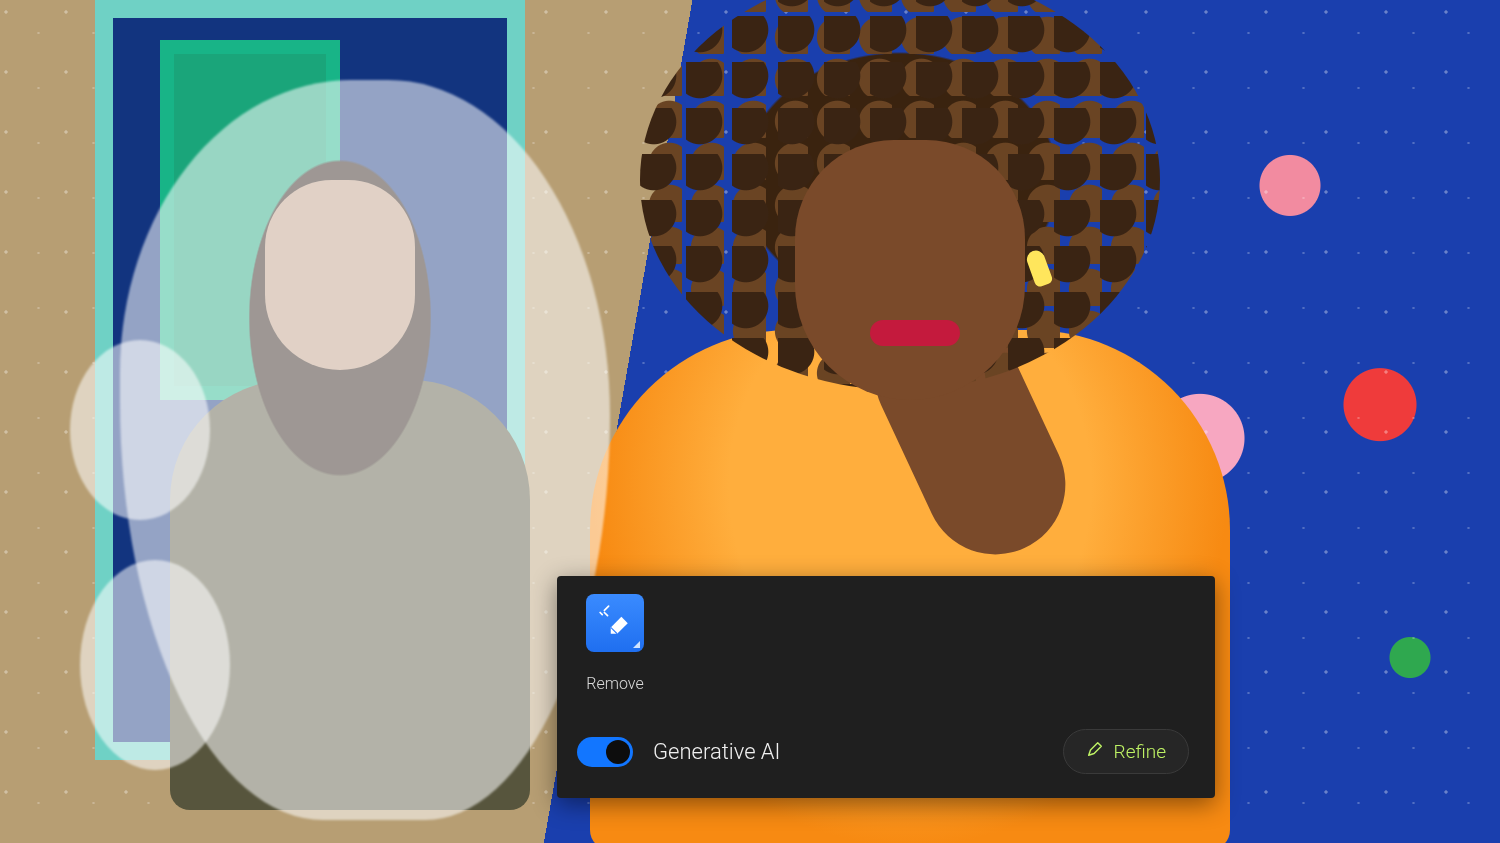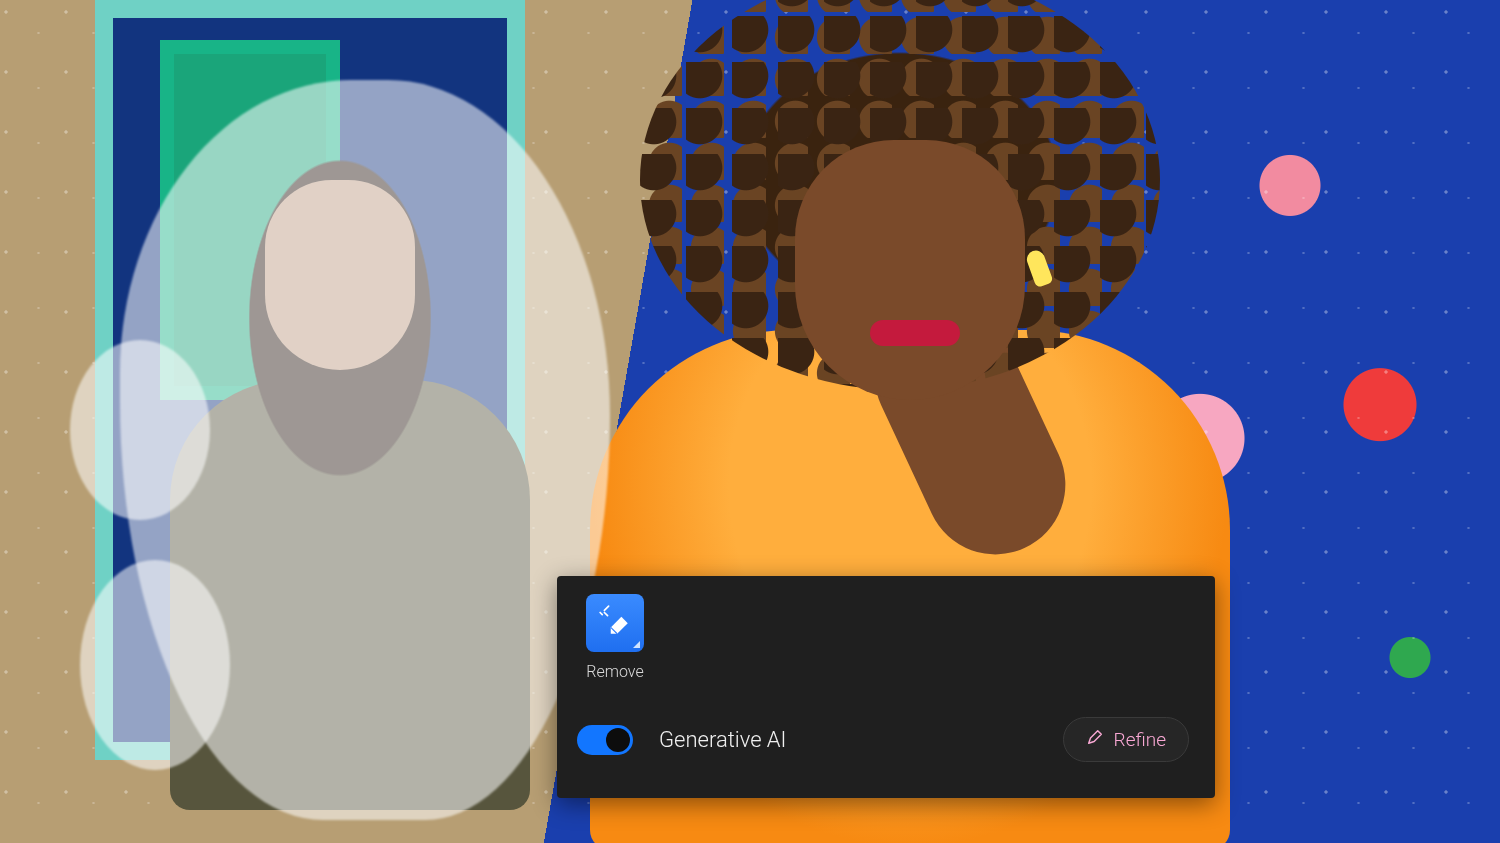--- a/index.html
+++ b/index.html
@@ -120,21 +120,21 @@
     display: flex; align-items: center; justify-content: center;
     position: relative;
   }
   .tool-btn svg { width: 34px; height: 34px; }
   .tool-btn .corner {
     position: absolute; right: 4px; bottom: 4px;
     width: 0; height: 0;
     border-left: 7px solid transparent;
     border-bottom: 7px solid #cfe3ff;
   }
-  .tool-label { margin-top: 10px; font-size: 16px; color: #d9d9d9; }
+  .tool-label { margin-top: 22px; font-size: 16px; color: #d9d9d9; }
 
   .slider-col { flex: 1; padding-top: 2px; }
   .slider-head { display: flex; justify-content: space-between; font-size: 21px; color: #e2e2e2; }
   .slider-track {
     position: relative; height: 28px; margin-top: 18px;
   }
   .track-bg {
     position: absolute; left: 0; right: 0; top: 50%; transform: translateY(-50%);
     height: 3px; background: #4a4a4a; border-radius: 2px;
   }
@@ -145,38 +145,38 @@
   .thumb {
     position: absolute; top: 50%; width: 26px; height: 26px;
     border: 3px solid #d6d6d6; border-radius: 50%;
     background: #1f1f1f; transform: translate(-50%, -50%);
   }
 
   .panel-bottom {
     display: flex; align-items: center; justify-content: space-between;
     margin-top: 36px;
   }
-  .left-group { display: flex; align-items: center; gap: 26px; }
+  .left-group { display: flex; align-items: center; gap: 20px; }
   .toggle {
     width: 56px; height: 30px; border-radius: 30px;
     background: #1276ff; position: relative;
   }
   .toggle .knob {
     position: absolute; right: 3px; top: 3px;
     width: 24px; height: 24px; border-radius: 50%;
     background: #0d0d0d;
   }
   .genai-label { font-size: 22px; color: #f0f0f0; font-weight: 300; }
 
   .refine-btn {
     display: flex; align-items: center; gap: 10px;
     padding: 10px 22px;
     border: 1px solid #3a3a3a; border-radius: 24px;
     background: #262626;
-    color: #f9a8d4; font-size: 19px;
+    color: #bef264; font-size: 19px;
   }
   .refine-btn svg { width: 18px; height: 18px; stroke: #6d6d6d; }
 </style>
 </head>
 <body>
 
 <div class="photo">
   <div class="mirror-frame"></div>
   <div class="doorway"></div>
   <div class="p1">

